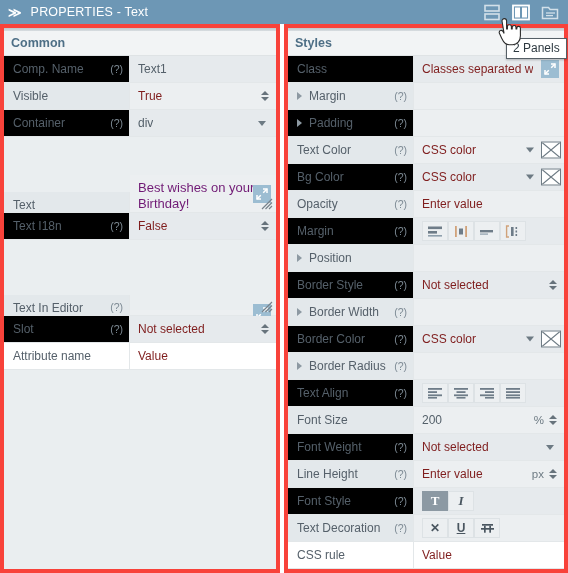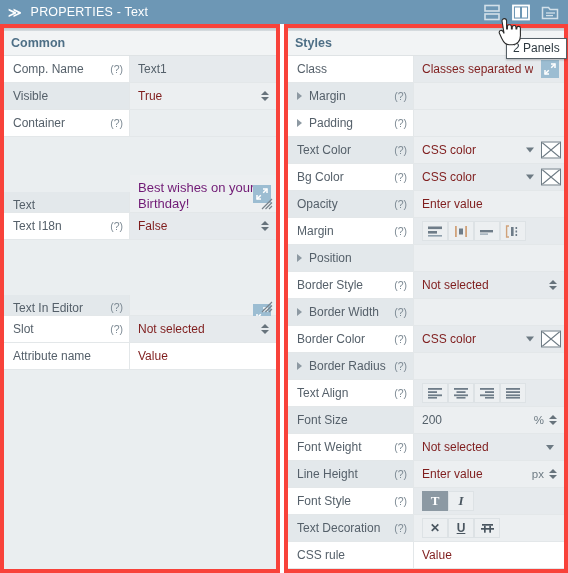--- a/index.html
+++ b/index.html
@@ -55,21 +55,21 @@
 
   
   .rows { display: block; }
   .row {
     display: flex; align-items: stretch;
     border-bottom: 1px solid #e3e7e9;
     min-height: 27px;
   }
   .row .lbl {
     width: 126px; flex: 0 0 126px;
-    background: #ffffff;
+    background: #000000;
     display: flex; align-items: center;
     padding: 0 6px 0 9px;
     font-size: 12px; color: #55606a;
     border-right: 1px solid #e3e7e9;
   }
   .row.alt .lbl { background: #e3e8eb; }
   .row .lbl .tx { flex: 1 1 auto; white-space: nowrap; }
   .row .lbl .hint {
     font-size: 10.5px; color: #7d8a94; margin-left: 4px; flex: 0 0 auto;
   }
@@ -216,20 +216,24 @@
                 <i class="dn"></i>
               </span>
           </div>
         </div>
 
         <div class="row">
           <div class="lbl">
             <span class="tx">Container</span>
             <span class="hint">(?)</span>
           </div>
+          <div class="val">
+            <span class="vv">div</span>
+            <span class="caret"></span>
+          </div>
         </div>
 
         <div class="row alt tall">
           <div class="lbl">
             <span class="tx">Text</span>
           </div>
           <div class="val">
             <span class="ta-text">Best wishes on your Birthday!</span>
             <span class="expand">
               <svg width="14" height="14" viewBox="0 0 14 14">

